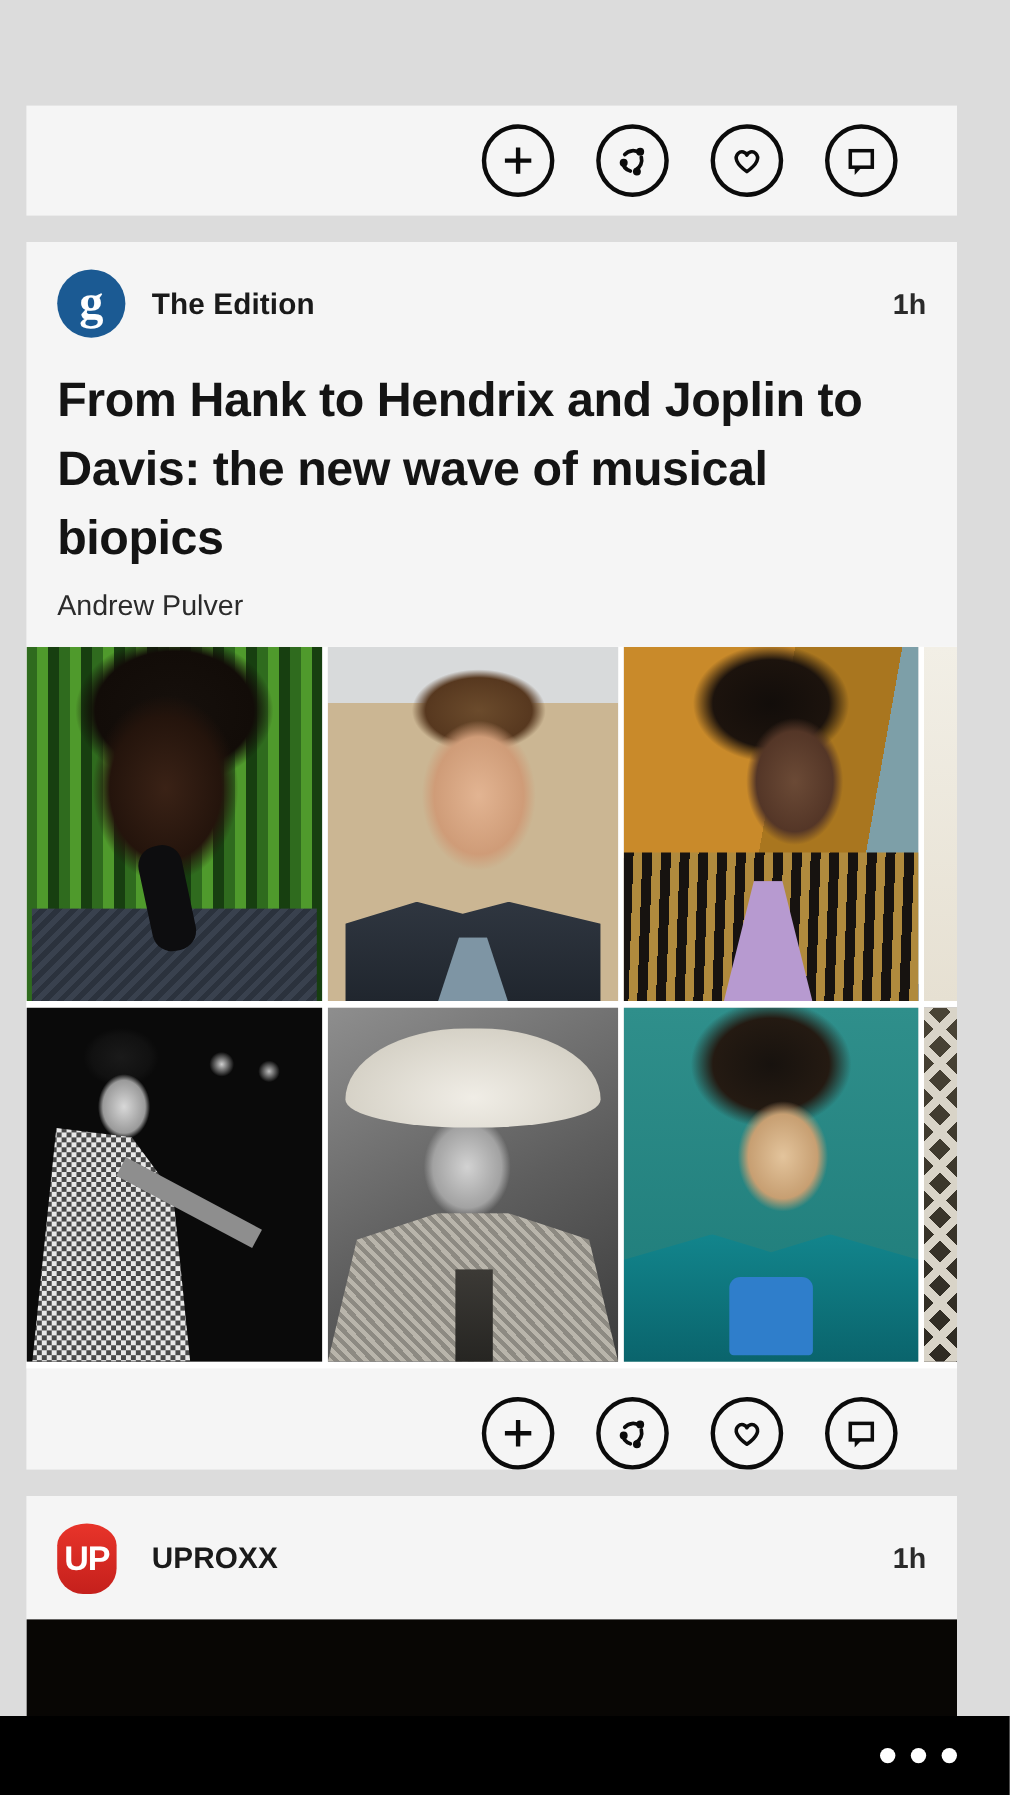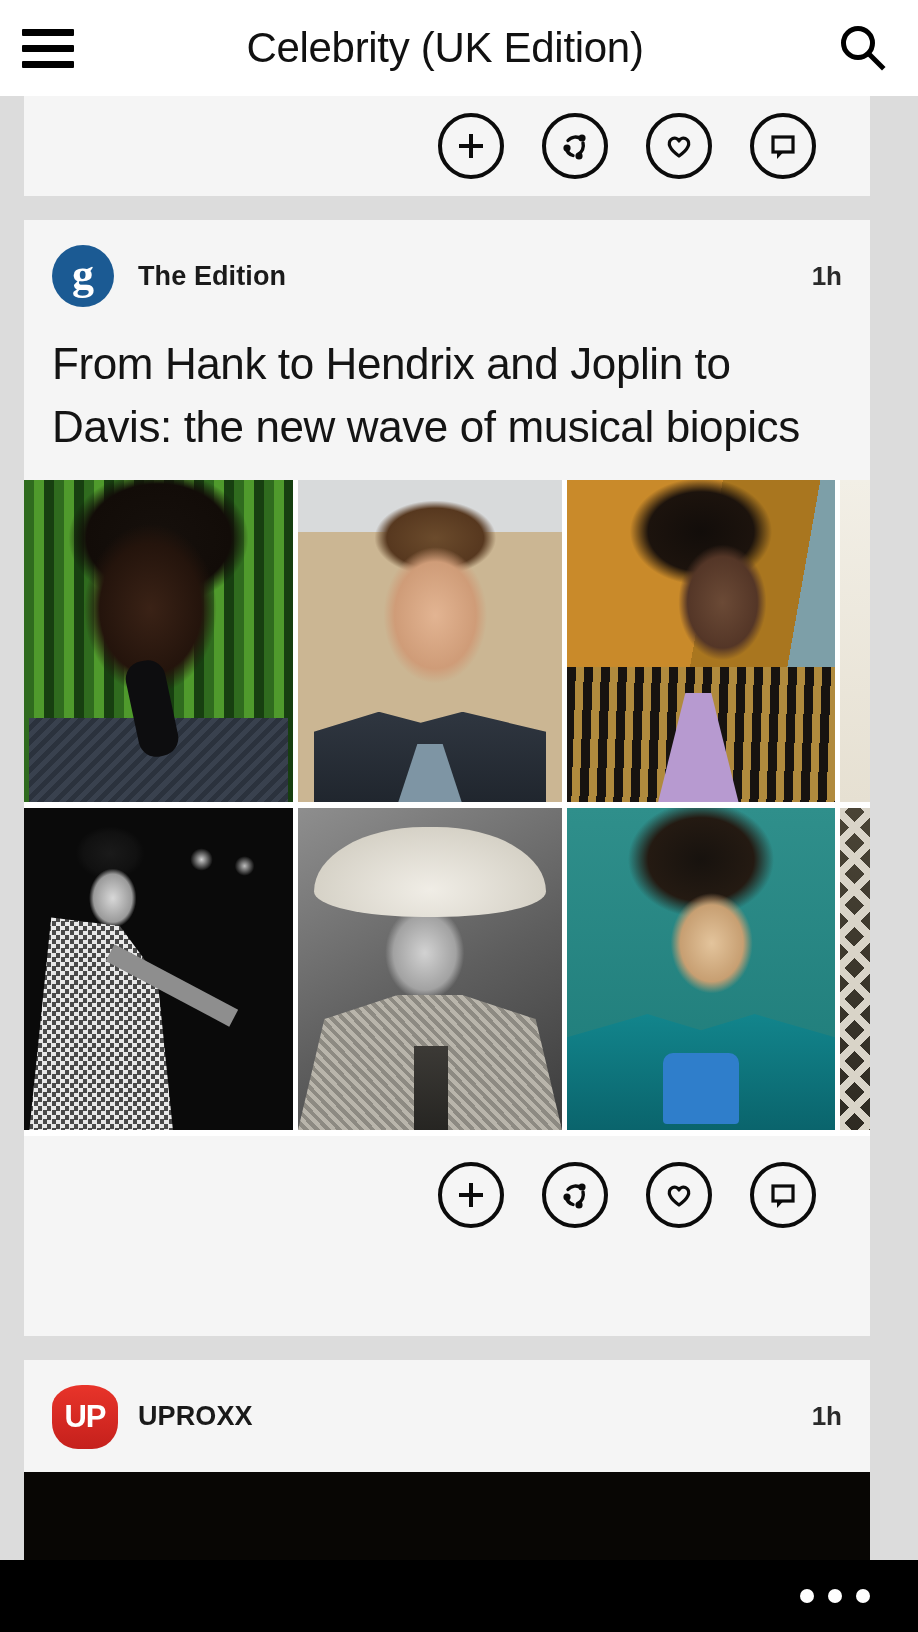--- a/index.html
+++ b/index.html
@@ -39,38 +39,38 @@
     display:flex; align-items:center; height:112px; padding:0 28px 0 28px;
   }
   .src-logo { flex:0 0 auto; width:62px; height:62px; position:relative; }
   .logo-guardian {
     width:62px; height:62px; border-radius:50%;
     background:#1b5a93; color:#fff;
     font-family:"Liberation Serif", serif; font-weight:700;
     font-size:44px; line-height:60px; text-align:center;
   }
   .logo-uproxx {
-    width:66px; height:64px;
+    width:54px; height:64px;
     background:linear-gradient(#e8342a,#c5201c);
     border-radius:30px 30px 26px 26px / 22px 22px 26px 26px;
     color:#fff; font-weight:700; font-size:31px;
     line-height:64px; text-align:center; letter-spacing:-1px;
     font-family:"Liberation Sans", sans-serif;
   }
   .src-name {
     margin-left:24px; font-size:27px; font-weight:700; color:#1a1a1a;
     letter-spacing:0.1px;
   }
   .time {
     margin-left:auto; font-size:26px; color:#2a2a2a; font-weight:700;
   }
 
   .headline {
     padding:0 28px; font-size:44px; line-height:63px;
-    color:#141414; font-weight:400; letter-spacing:-0.4px;
+    color:#141414; font-weight:700; letter-spacing:-0.4px;
   }
   .byline {
     padding:14px 28px 0 28px; font-size:26px; color:#2b2b2b;
   }
 
   
   .grid-wrap {
     margin-top:22px; width:846px; height:656px;
     overflow:hidden; position:relative; background:#fff;
   }
@@ -213,34 +213,20 @@
   }
   .dot { width:14px; height:14px; border-radius:50%; background:#fff; }
 
   .dark-media { width:100%; height:100%; background:#080604; }
 </style>
 </head>
 <body>
 
 <div id="app">
 
-  <div class="appbar">
-    <div class="hamburger">
-      <span></span>
-      <span></span>
-      <span></span>
-    </div>
-    <div class="appbar-title">Celebrity (UK Edition)</div>
-    <div class="search-btn">
-      <svg width="52" height="52" viewBox="0 0 52 52" aria-hidden="true">
-        <circle cx="21" cy="21" r="14.5" fill="none" stroke="#000" stroke-width="5"></circle>
-        <line x1="31.5" y1="31.5" x2="45" y2="45" stroke="#000" stroke-width="5" stroke-linecap="square"></line>
-      </svg>
-    </div>
-  </div>
 
   <div class="card" style="top:96px; height:100px;">
     <div class="actions" style="height:100px;">
       <div class="act">
         <svg width="36" height="36" viewBox="0 0 36 36" aria-hidden="true">
           <line x1="18" y1="6" x2="18" y2="30" stroke="#0b0b0b" stroke-width="4"></line>
           <line x1="6" y1="18" x2="30" y2="18" stroke="#0b0b0b" stroke-width="4"></line>
         </svg>
       </div>
       <div class="act">
@@ -271,20 +257,21 @@
 
     <div class="card-head">
       <div class="src-logo">
         <div class="logo-guardian">g</div>
       </div>
       <div class="src-name">The Edition</div>
       <div class="time">1h</div>
     </div>
 
     <div class="headline">From Hank to Hendrix and Joplin to Davis: the new wave of musical biopics</div>
+    <div class="byline">Andrew Pulver</div>
 
     <div class="grid-wrap">
       <div class="grid">
         <div class="cell">
           <div class="ph ph-jb-color"></div>
           <div class="jb-body"></div>
             <div class="jb-mic"></div>
         </div>
         <div class="cell">
           <div class="ph ph-hiddleston"></div>

